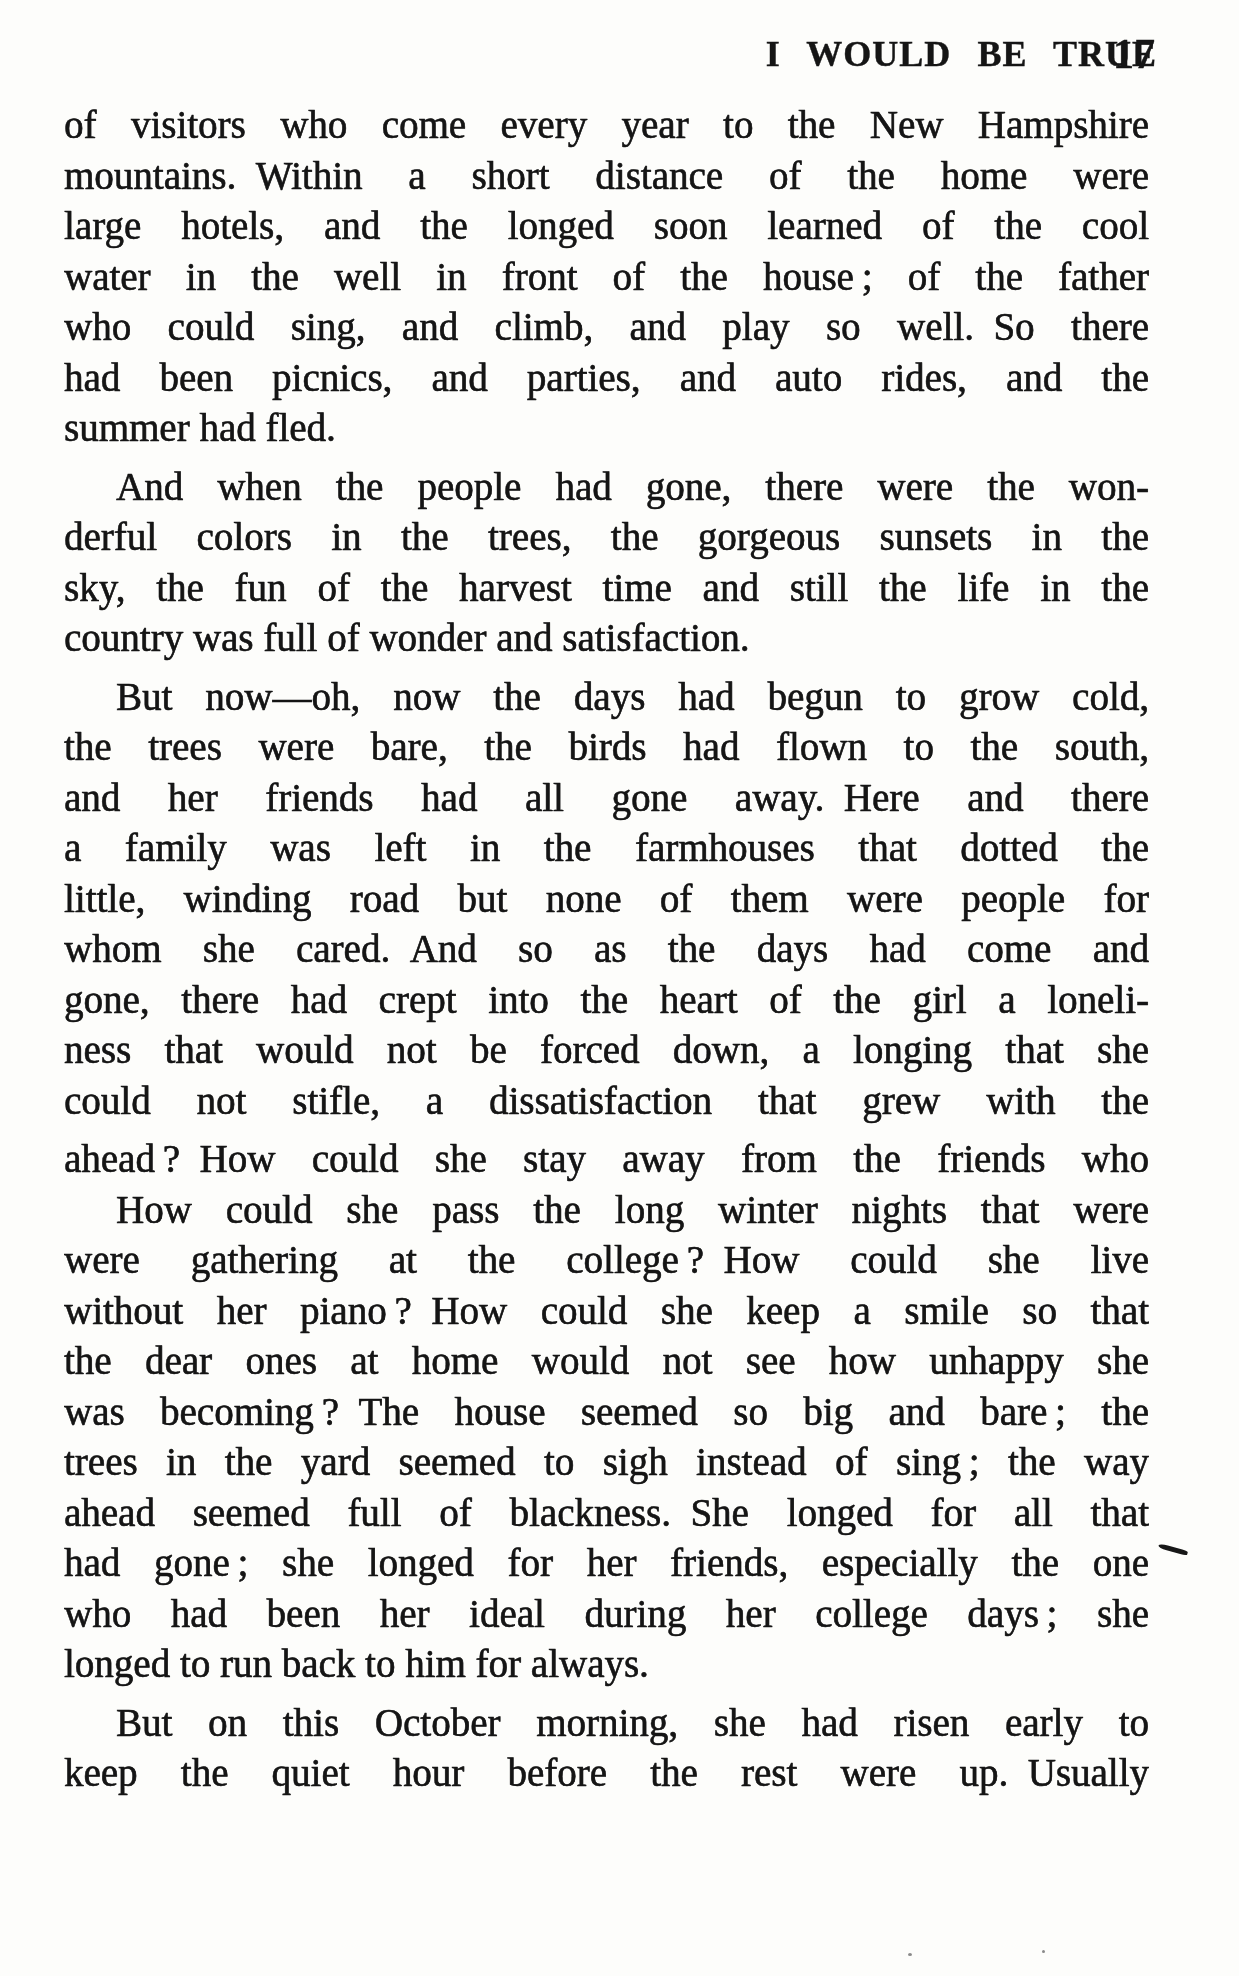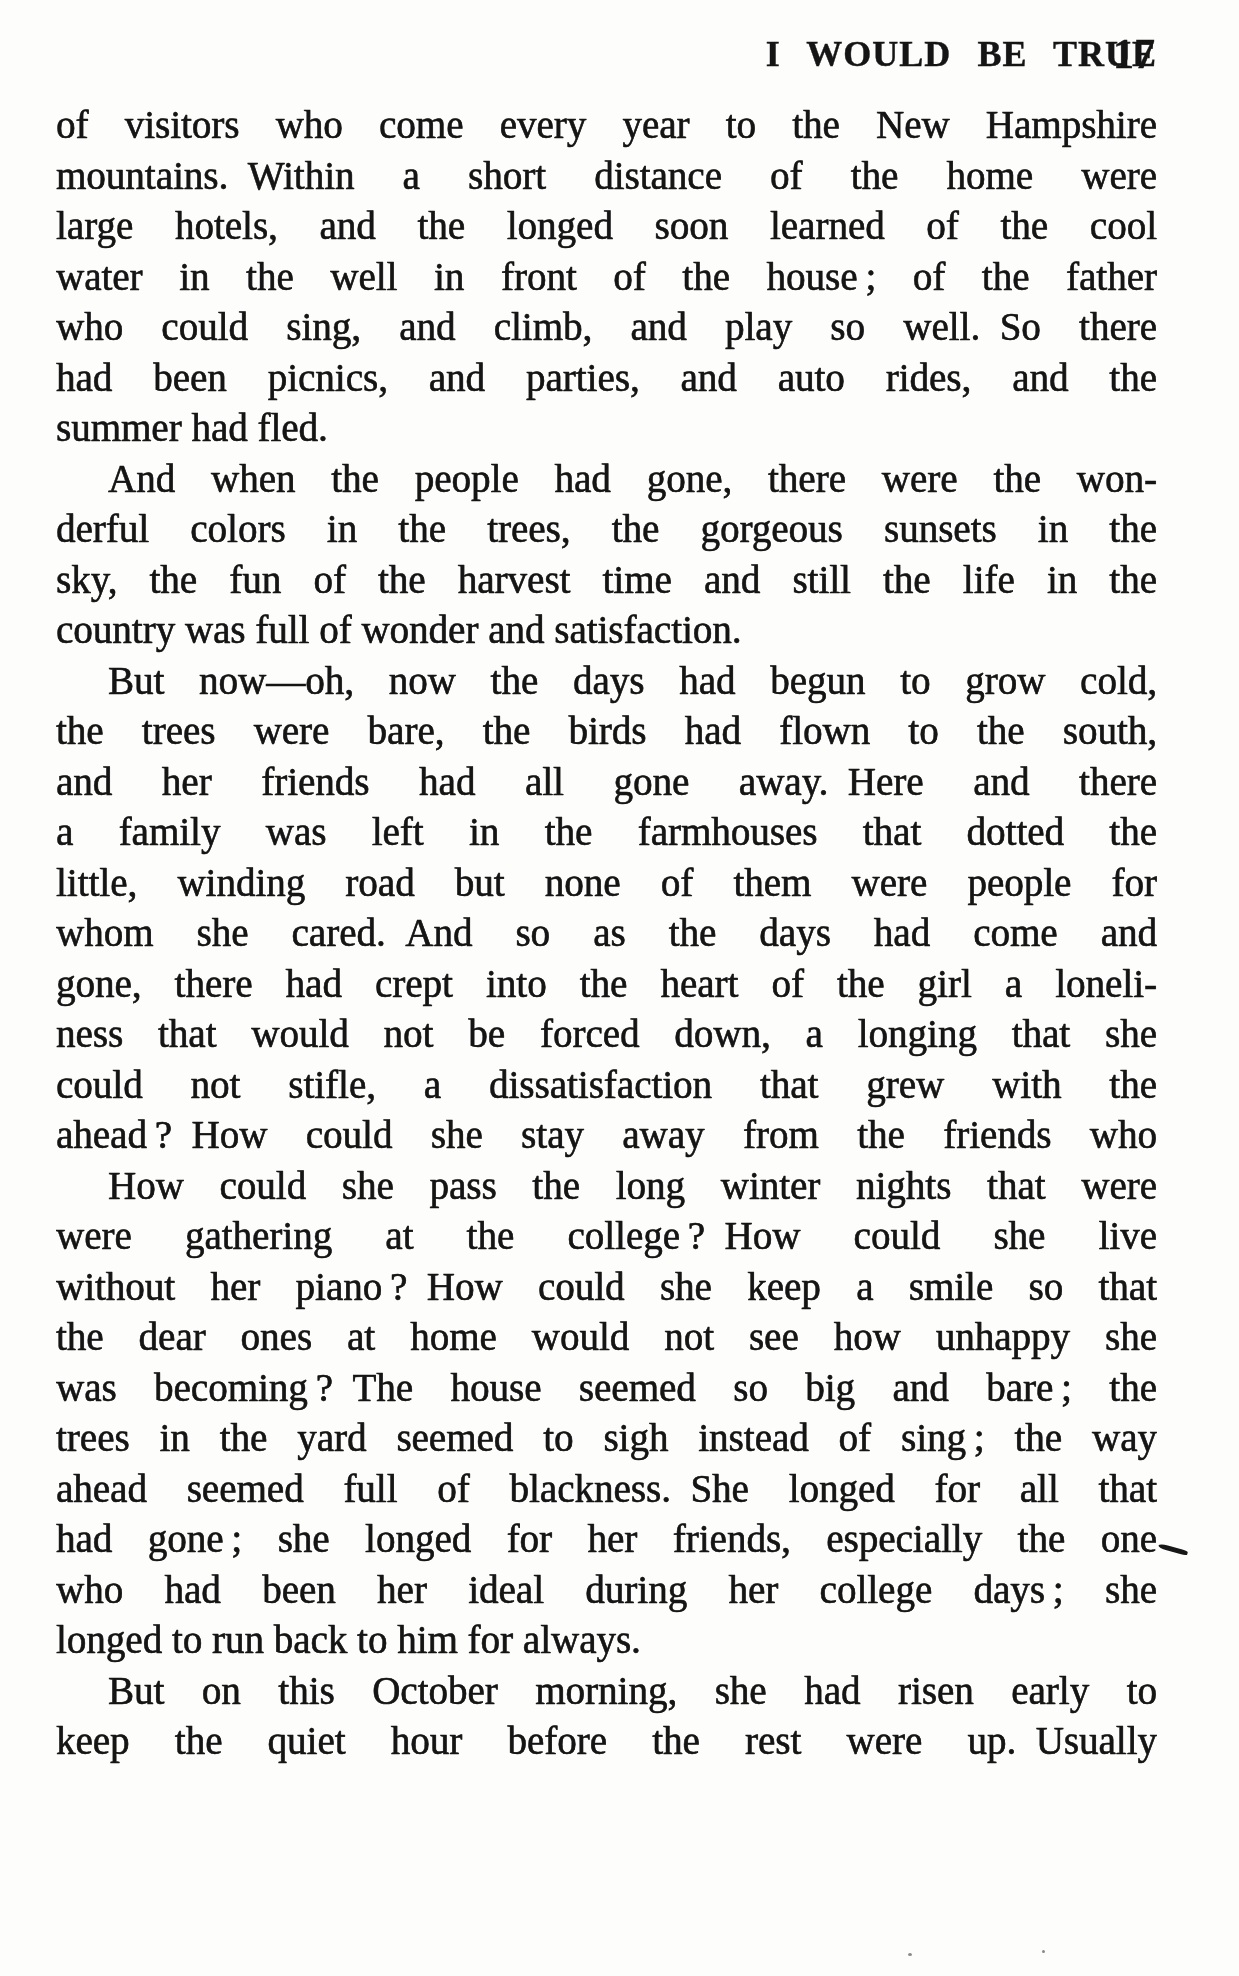--- a/index.html
+++ b/index.html
@@ -41,21 +41,21 @@
     top: 0;
     font-weight: bold;
     font-size: 42px;
     line-height: 48px;
     -webkit-text-stroke: 0.4px #151515;
   }
   .page-body {
     margin-top: 22px;
   }
   .paragraph {
-    margin: 0;
+    margin: 8px;
   }
   .line {
     height: 50.5px;
     line-height: 50.5px;
     font-size: 39px;
     text-align: justify;
     text-align-last: justify;
     overflow: hidden;
     -webkit-text-stroke: 0.5px #151515;
     text-shadow: 0.4px 0.4px 0.5px rgba(10,10,10,0.55);

